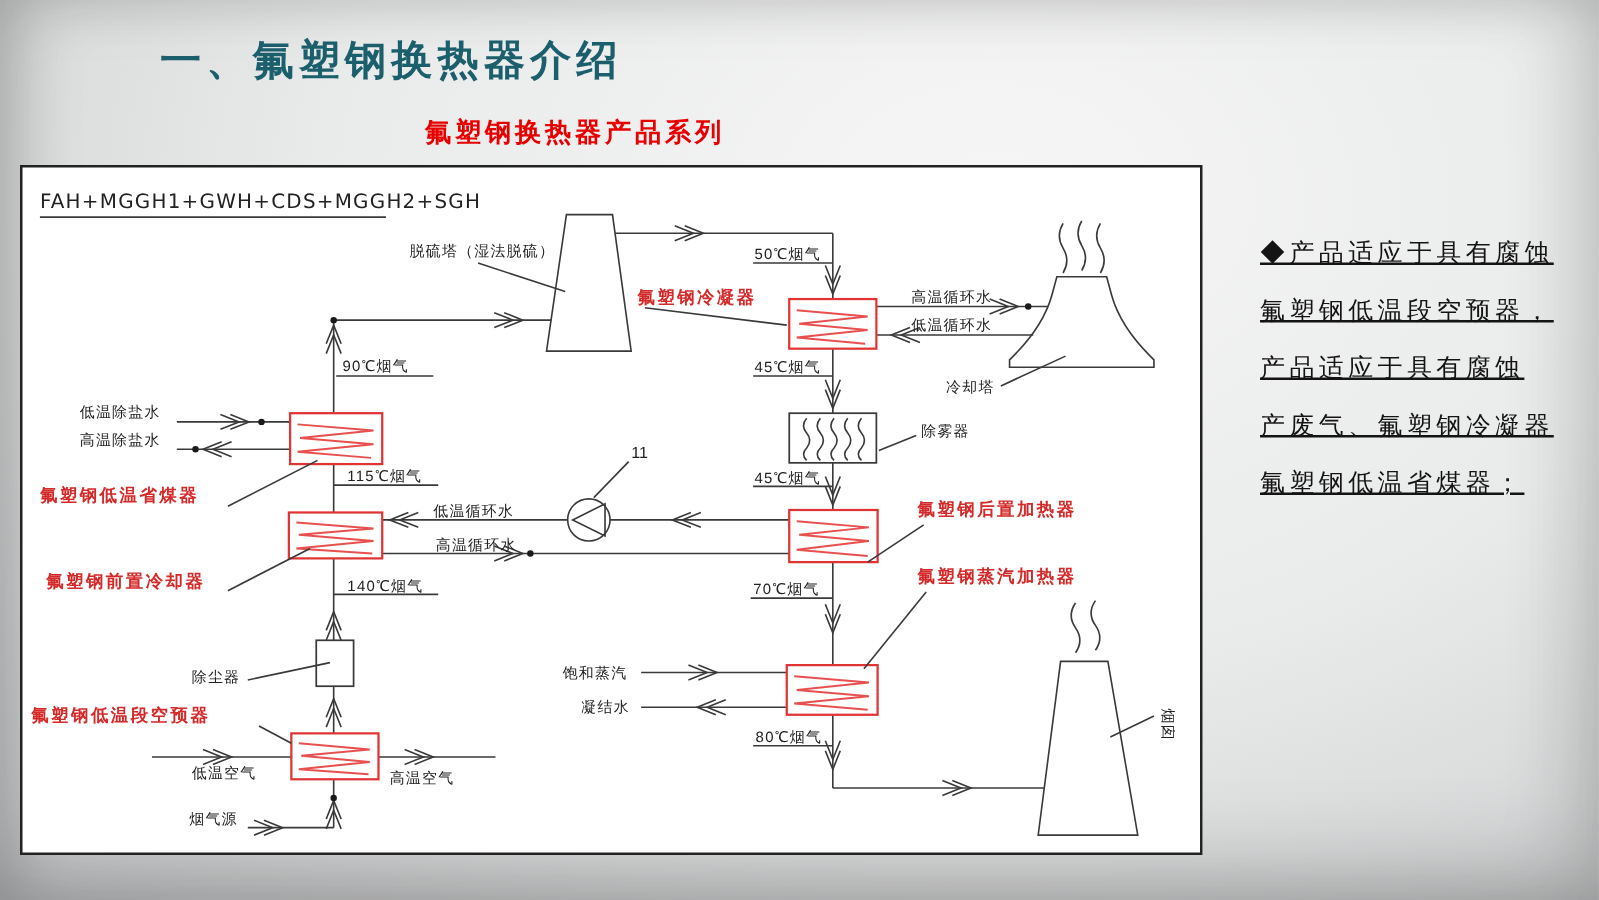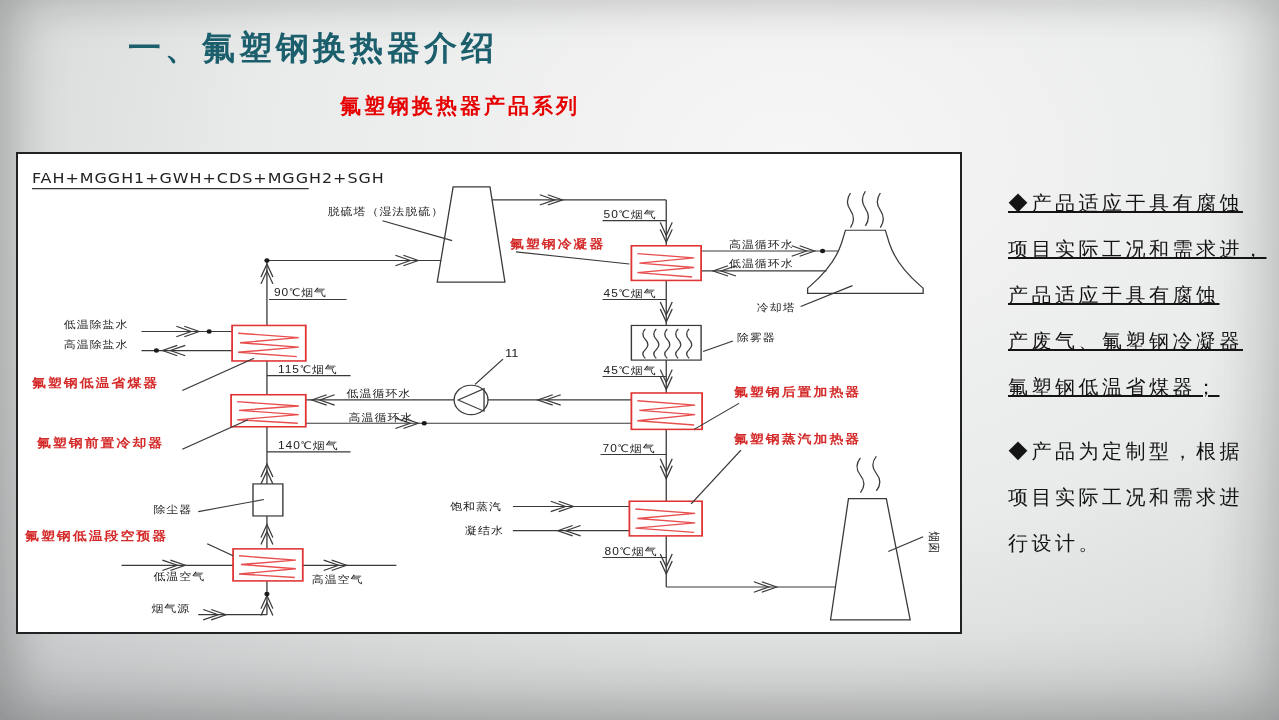--- a/index.html
+++ b/index.html
@@ -2,21 +2,21 @@
 <html><head>
 <meta charset="utf-8">
 <style>
   html,body{margin:0;padding:0;}
   body{width:1279px;height:720px;overflow:hidden;font-family:"Liberation Sans",sans-serif;}
   .slide{position:relative;width:1279px;height:720px;
     background:radial-gradient(ellipse at 62% 22%, #f6f6f6 0%, #e9eaea 48%, #c6c8c9 100%);
     box-shadow:inset 0 -30px 70px rgba(0,0,0,.16), inset -25px 0 60px rgba(0,0,0,.08), inset 18px 0 40px rgba(0,0,0,.10);}
   .title{position:absolute;left:128px;top:26px;font-size:33px;font-weight:bold;color:#1b5e6c;letter-spacing:4px;white-space:nowrap;}
   .subtitle{position:absolute;left:340px;top:92px;font-size:21px;font-weight:bold;color:#e60000;letter-spacing:3px;white-space:nowrap;text-align:center;}
-  .panel{position:absolute;left:16px;top:132px;width:946px;height:482px;background:#ffffff;border:2px solid #222;box-sizing:border-box;margin-top:20px;}
+  .panel{position:absolute;left:16px;top:132px;width:946px;height:552px;background:#ffffff;border:2px solid #222;box-sizing:border-box;}
   .panel svg{display:block;width:100%;height:100%;}
   .notes{position:absolute;left:1008px;width:268px;color:#141414;font-size:20px;letter-spacing:3.5px;}
   .notes .nline{line-height:46px;white-space:nowrap;}
   .ln{stroke:#3a3a3a;stroke-width:1.3;fill:none;}
   .blk-box{stroke:#3a3a3a;stroke-width:1.4;fill:#fff;}
   .red-box{stroke:#e03434;stroke-width:1.8;fill:#fff;}
   .red-zig{stroke:#e85050;stroke-width:1.6;fill:none;}
   .dot{fill:#1a1a1a;}
   text.dlab{font-family:"Liberation Sans",sans-serif;font-size:12px;fill:#222;letter-spacing:1px;}
   text.rlab{font-family:"Liberation Sans",sans-serif;font-size:14px;font-weight:bold;fill:#d42a2a;letter-spacing:2px;}
@@ -189,24 +189,19 @@
       <text class="dlab" x="434" y="411">饱和蒸汽</text>
       <text class="dlab" x="449" y="439">凝结水</text>
       <text class="dlab" x="136" y="492">低温空气</text>
       <text class="dlab" x="295" y="496">高温空气</text>
       <text class="dlab" x="134" y="529">烟气源</text>
     </svg>
   </div>
 
   <div class="notes" style="top:180px;text-decoration:underline;">
     <div class="nline">◆产品适应于具有腐蚀</div>
-    <div class="nline">项目实际工况和需求进，</div>
+    <div class="nline">氟塑钢低温段空预器，</div>
     <div class="nline">产品适应于具有腐蚀</div>
     <div class="nline">产废气、氟塑钢冷凝器</div>
     <div class="nline">氟塑钢低温省煤器；</div>
   </div>
-  <div class="notes" style="top:428px;">
-    <div class="nline">◆产品为定制型，根据</div>
-    <div class="nline">项目实际工况和需求进</div>
-    <div class="nline">行设计。</div>
-  </div>
 
 </div>
 
 </body></html>

